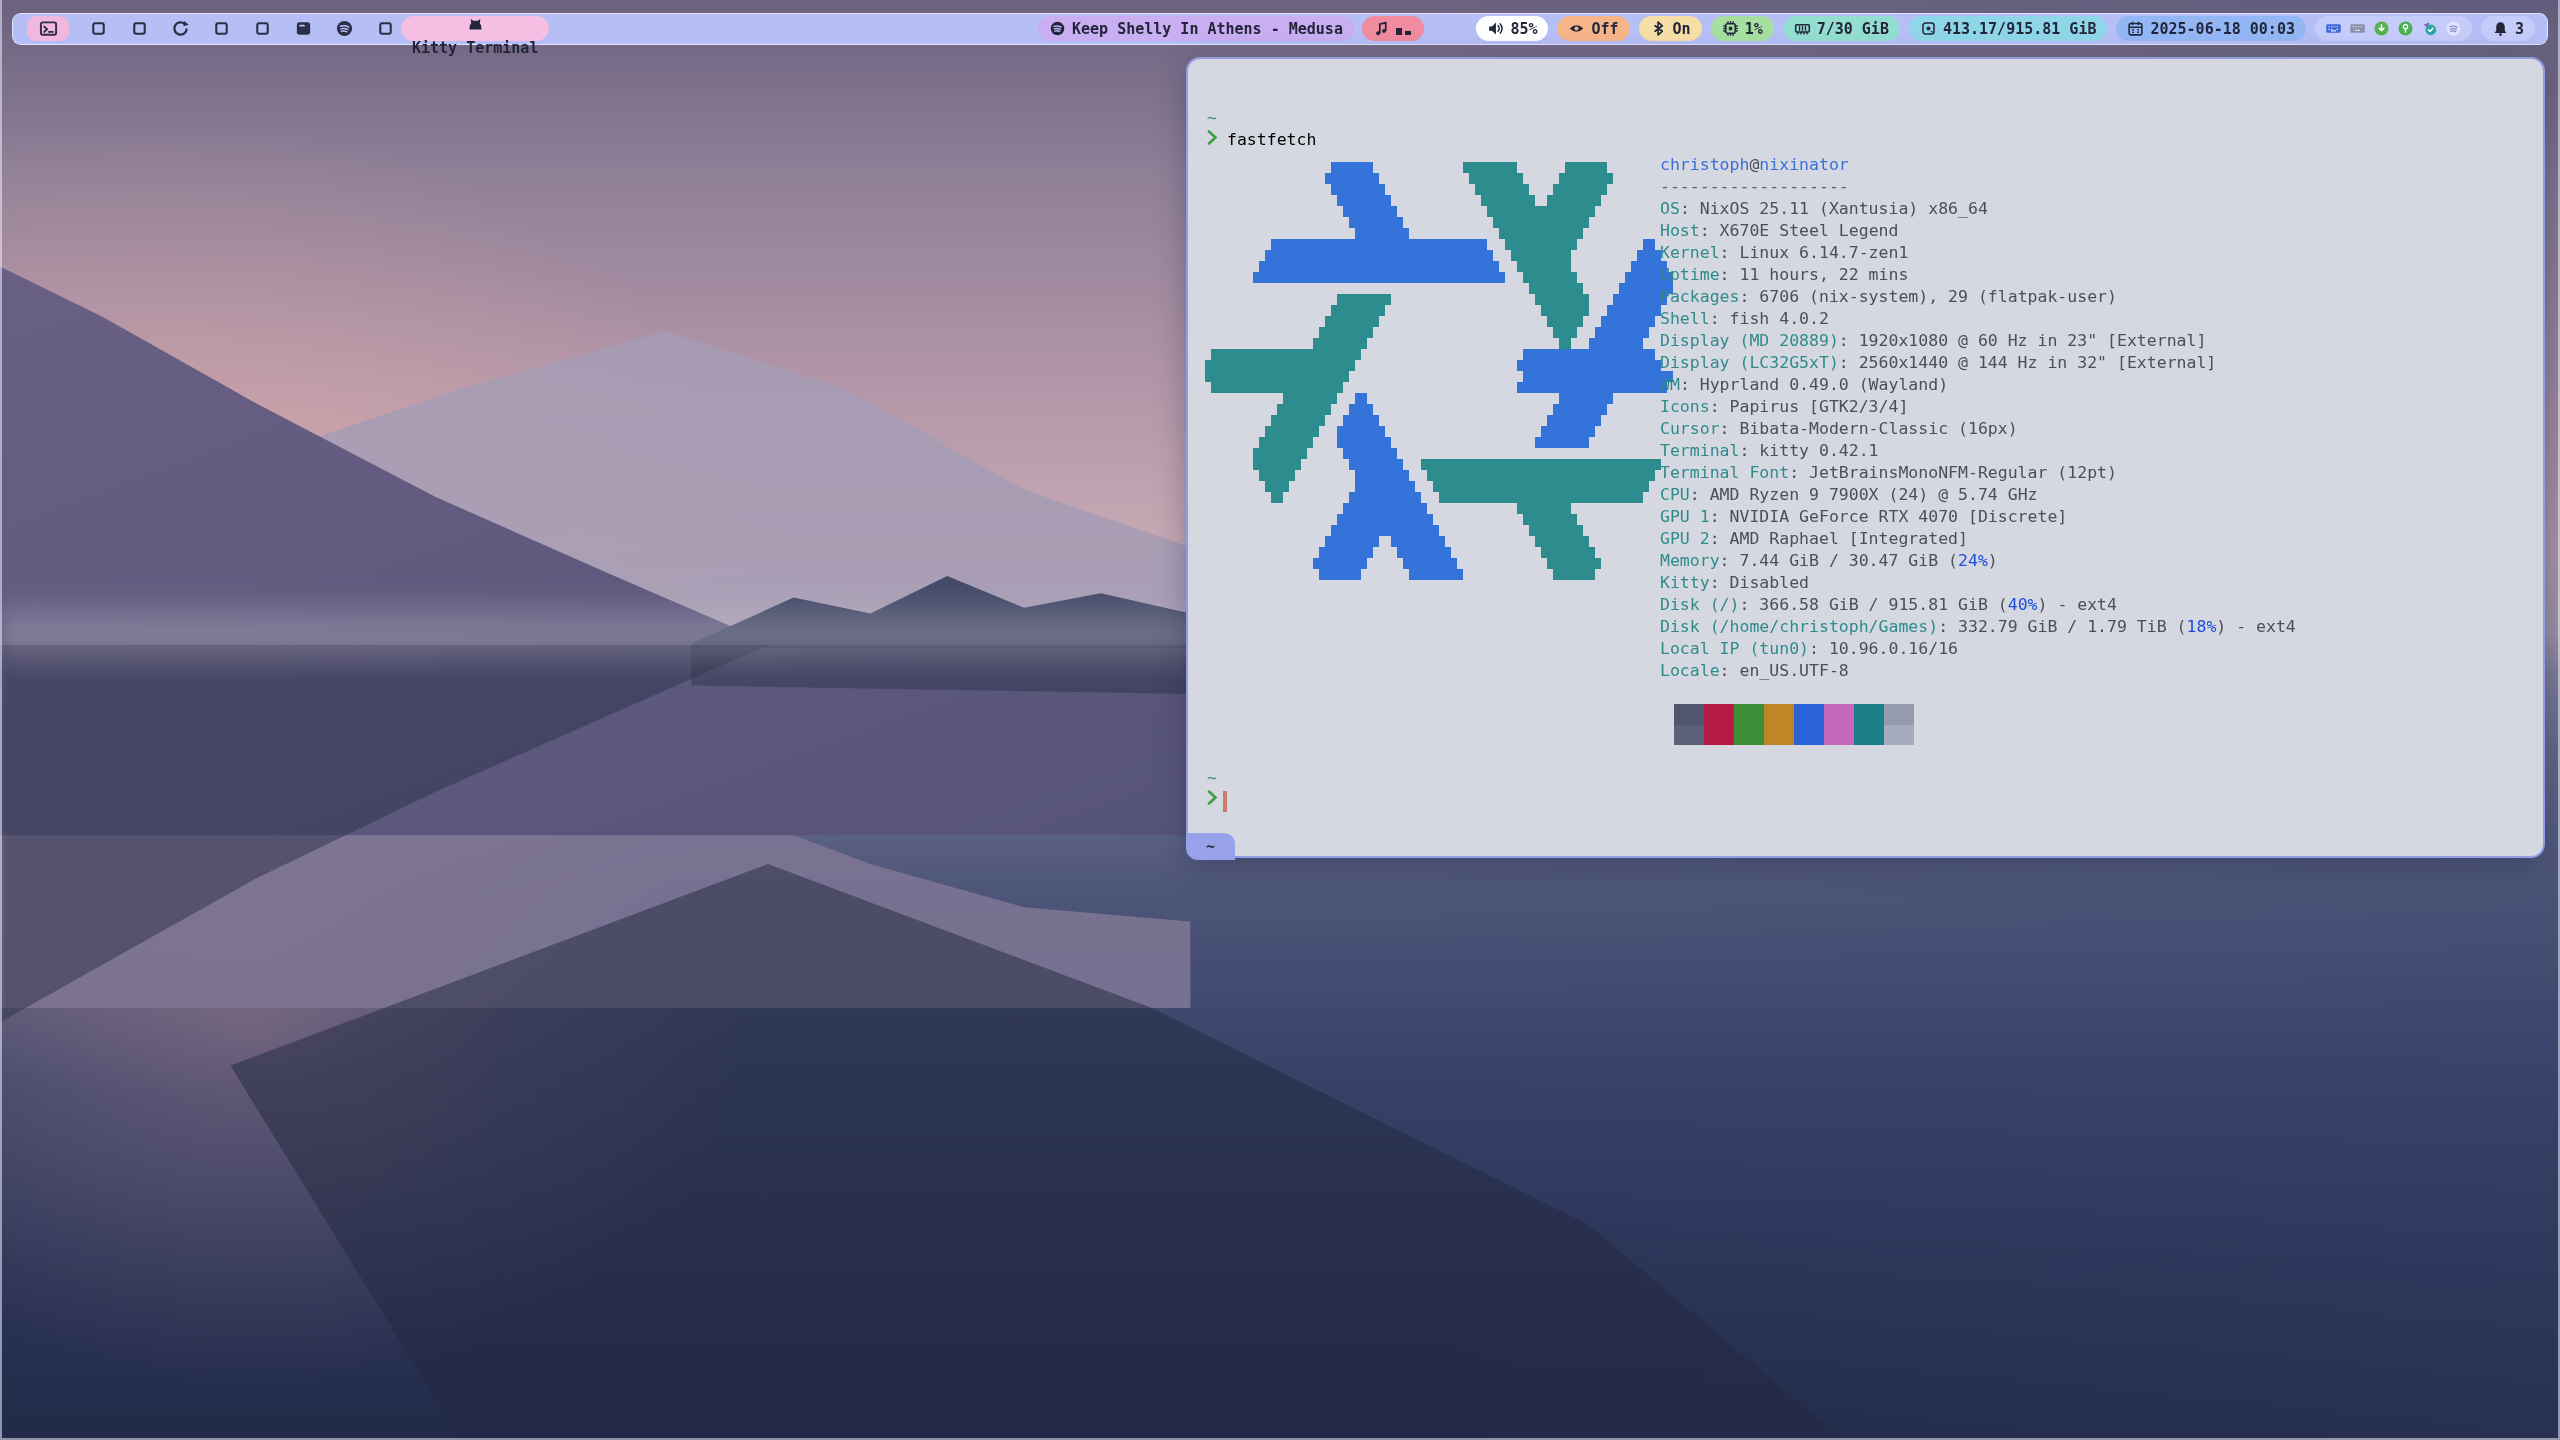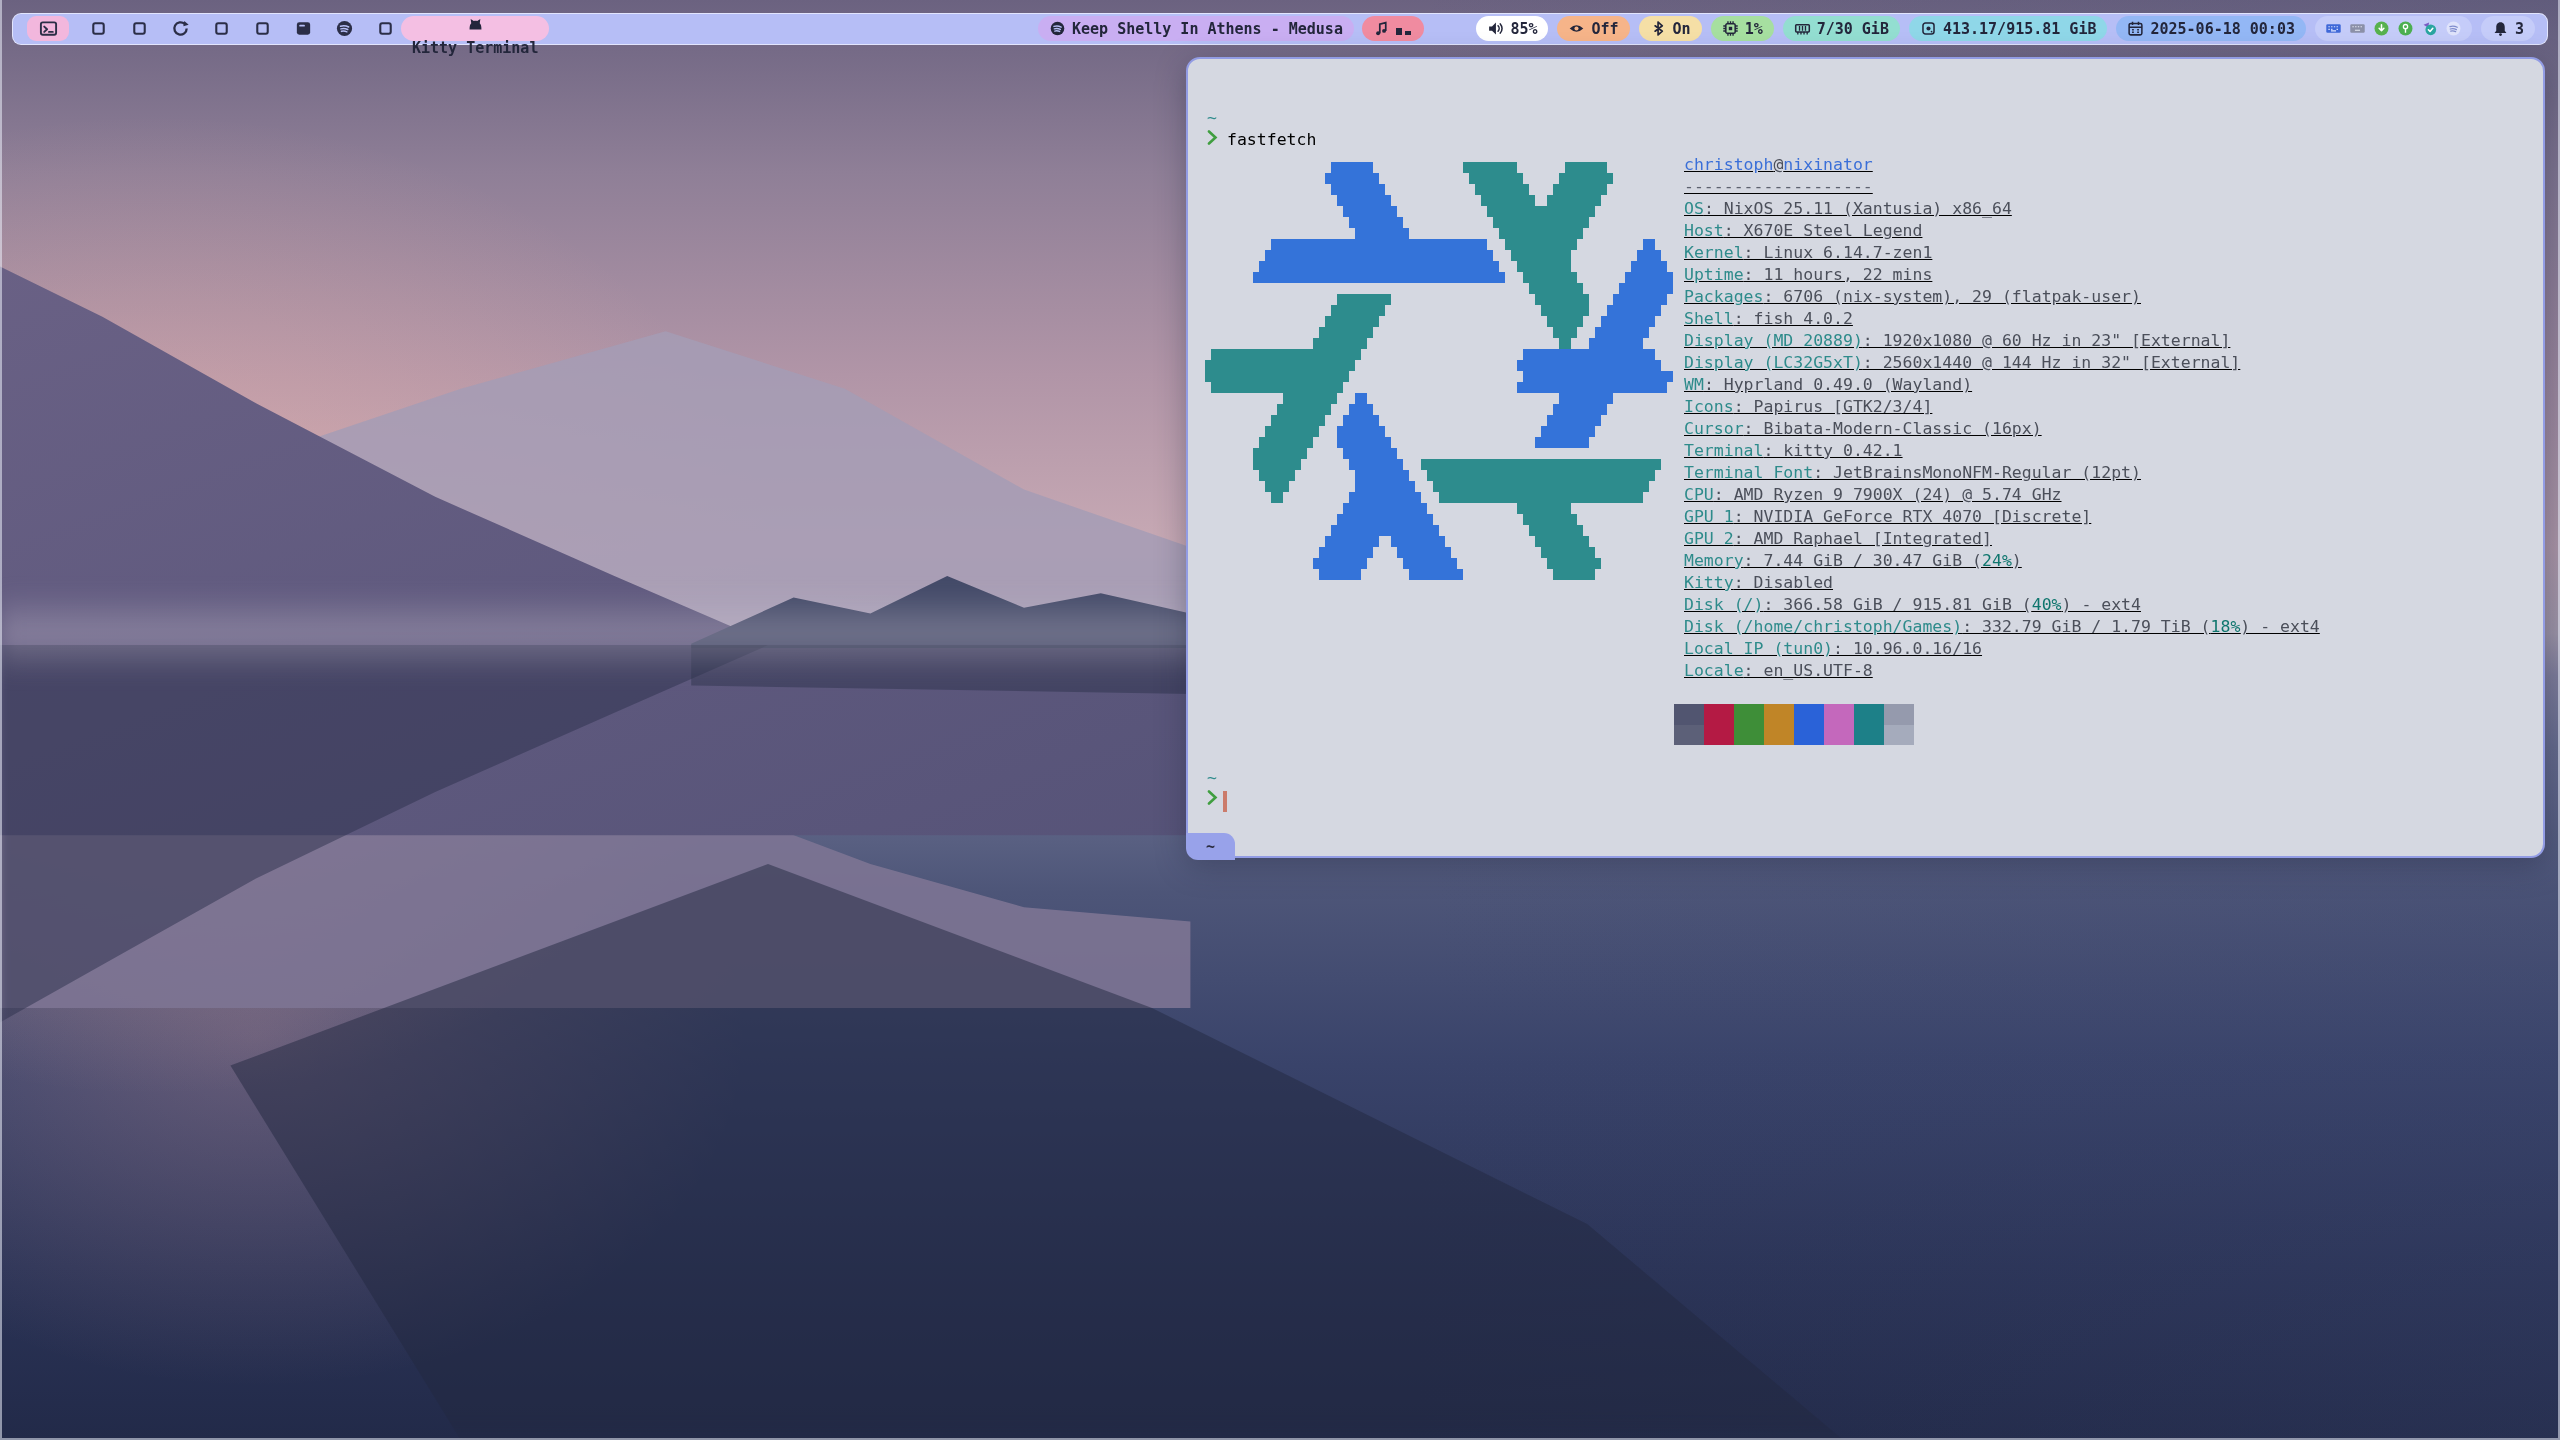--- a/index.html
+++ b/index.html
@@ -57,26 +57,26 @@
   .bell-pill{background:#c5ccf9;}
 
   
   .term{position:absolute;left:1186px;top:57px;width:1359px;height:801px;
     background:#d5d8e1;border:2px solid #929ce4;border-radius:14px;
     box-shadow:0 8px 30px rgba(30,34,60,.35);}
   .tline{position:absolute;font-size:16.5px;line-height:22px;white-space:pre;color:#4b4f5a;}
   .seg-l{color:#2e8b8b;}
   .seg-v{color:#4b4f5a;}
   .seg-b{color:#3a6fd8;}
-  .seg-g{color:#0f766e;}
+  .seg-g{color:#1d4ed8;}
   .seg-s{color:#5c616e;}
   .tilde{color:#2e8b8b;}
   .cmd{color:#000000;}
   .chev{display:inline-block;width:11px;height:15px;margin-right:9px;}
-  .info-col{position:absolute;left:496px;top:95px;text-decoration:underline;}
+  .info-col{position:absolute;left:472px;top:95px;}
   .fline{font-size:16.5px;line-height:22px;white-space:pre;}
   .palette{position:absolute;left:486px;top:645px;width:240px;}
   .prow{display:flex;height:20.5px;}
   .prow div{width:30px;height:20.5px;}
   .cursor{position:absolute;left:35px;top:732px;width:4px;height:21px;background:#cb7b6b;}
   .term-tab{position:absolute;left:-2px;top:774px;width:49px;height:27px;background:#98a2ea;
     border-bottom-left-radius:12px;border-top-right-radius:11px;
     display:flex;align-items:center;justify-content:center;
     color:#2b2d42;font-size:15px;font-weight:700;}
   .nixlogo{position:absolute;left:17px;top:92px;}

